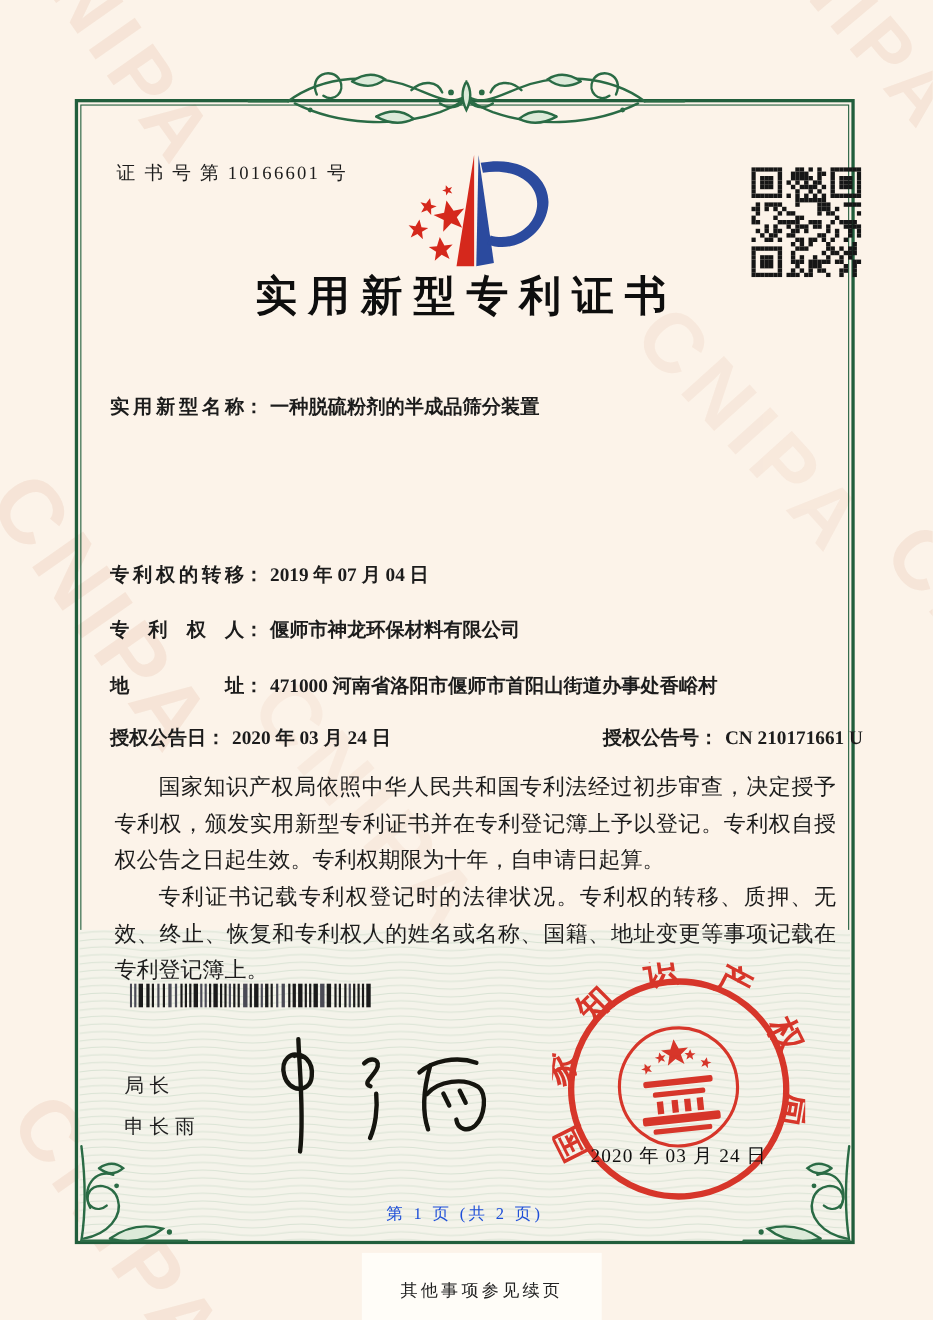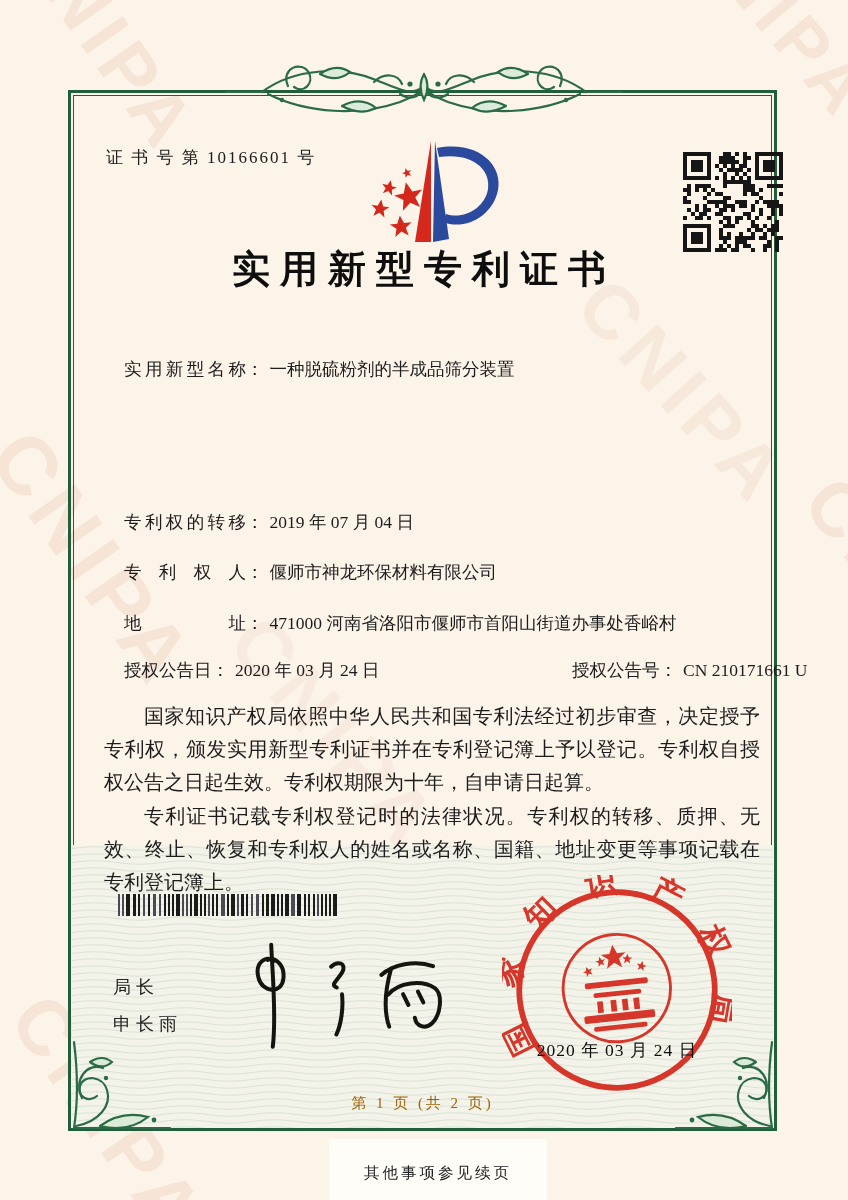--- a/index.html
+++ b/index.html
@@ -23,40 +23,40 @@
   .band{position:absolute;left:72px;top:845px;width:701px;height:283px;overflow:hidden;}
 
   .certno{position:absolute;left:106px;top:146px;font-size:17px;letter-spacing:2px;text-align:center;}
 
   .logo{position:absolute;left:347px;top:128px;width:168px;height:122px;}
   .qr{position:absolute;left:683px;top:152px;width:100px;height:100px;}
 
   .title{position:absolute;left:0;top:244px;width:848px;text-align:center;
          font-size:38px;font-weight:700;letter-spacing:10px;color:#0e0e0e;}
 
-  .frow{position:absolute;left:124px;font-size:17.5px;white-space:nowrap;}
+  .frow{position:absolute;left:100px;font-size:17.5px;white-space:nowrap;font-weight:bold;}
   .flabel{display:inline-block;width:122px;text-align:justify;text-align-last:justify;}
   .fvalue{margin-left:6px;}
   .grant2{position:absolute;left:448px;top:0;}
 
   .para{position:absolute;left:104px;width:656px;font-size:20px;line-height:1.66;
         text-align:justify;}
   .para p{margin:0;text-indent:2em;}
 
   .barcode{position:absolute;left:118px;top:894px;width:222px;height:22px;}
 
   .officer{position:absolute;left:113px;font-size:18px;letter-spacing:5px;color:#232323;}
   .sig{position:absolute;left:236px;top:938px;width:230px;height:112px;transform:rotate(-2deg);}
 
   .seal{position:absolute;left:502px;top:875px;width:230px;height:230px;opacity:.93;}
   .sealdate{position:absolute;left:500px;top:1038px;width:234px;text-align:center;
             font-size:17.5px;color:#101010;letter-spacing:1px;}
 
   .pagefoot{position:absolute;left:68px;top:1094px;width:709px;text-align:center;
-            font-size:15px;letter-spacing:3px;color:#a16207;font-family:Liberation Serif, serif;}
+            font-size:15px;letter-spacing:3px;color:#1d4ed8;font-family:Liberation Serif, serif;}
 
   .note{position:absolute;left:329px;top:1139px;width:218px;background:#fffdf8;
         text-align:center;font-size:15.5px;letter-spacing:3px;padding:24px 0;color:#222;}
 </style>
 </head>
 <body>
 
 <svg width="0" height="0" style="position:absolute">
   <defs>
     <path id="st" d="M0,-10L2.94,-3.09L9.51,-3.09L4.05,1.18L5.88,8.09L0,4L-5.88,8.09L-4.05,1.18L-9.51,-3.09L-2.94,-3.09Z"></path>

